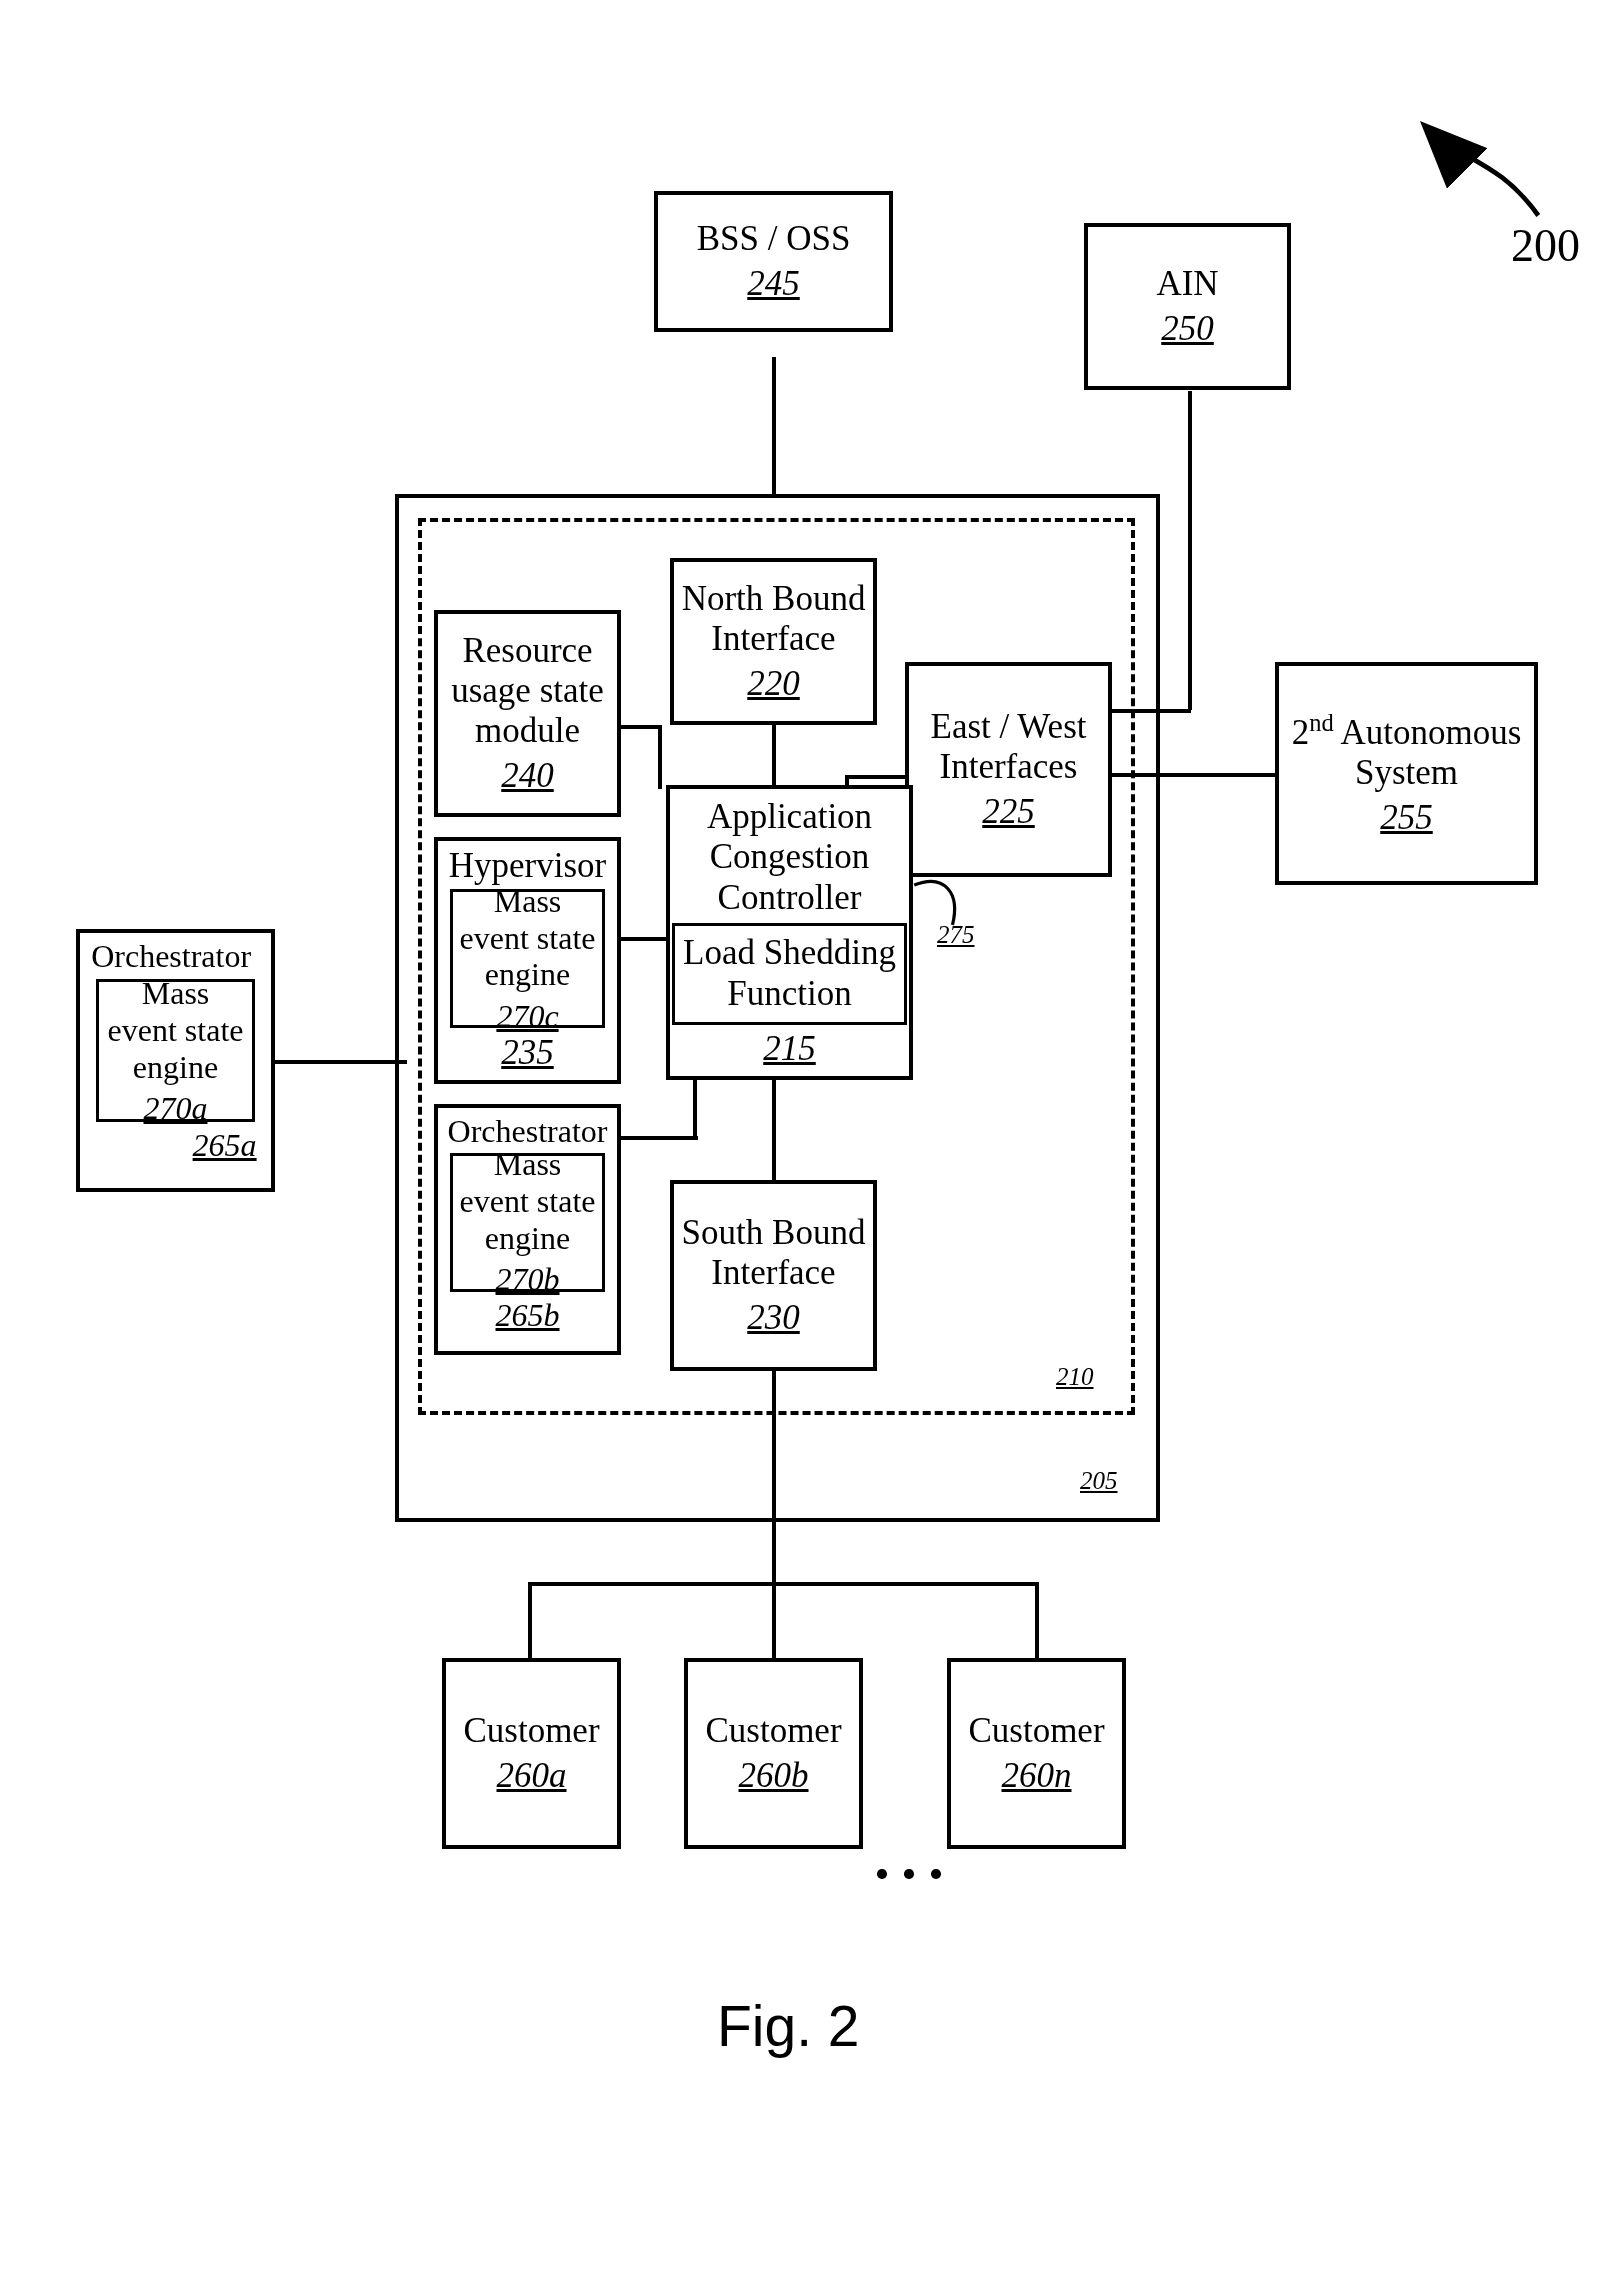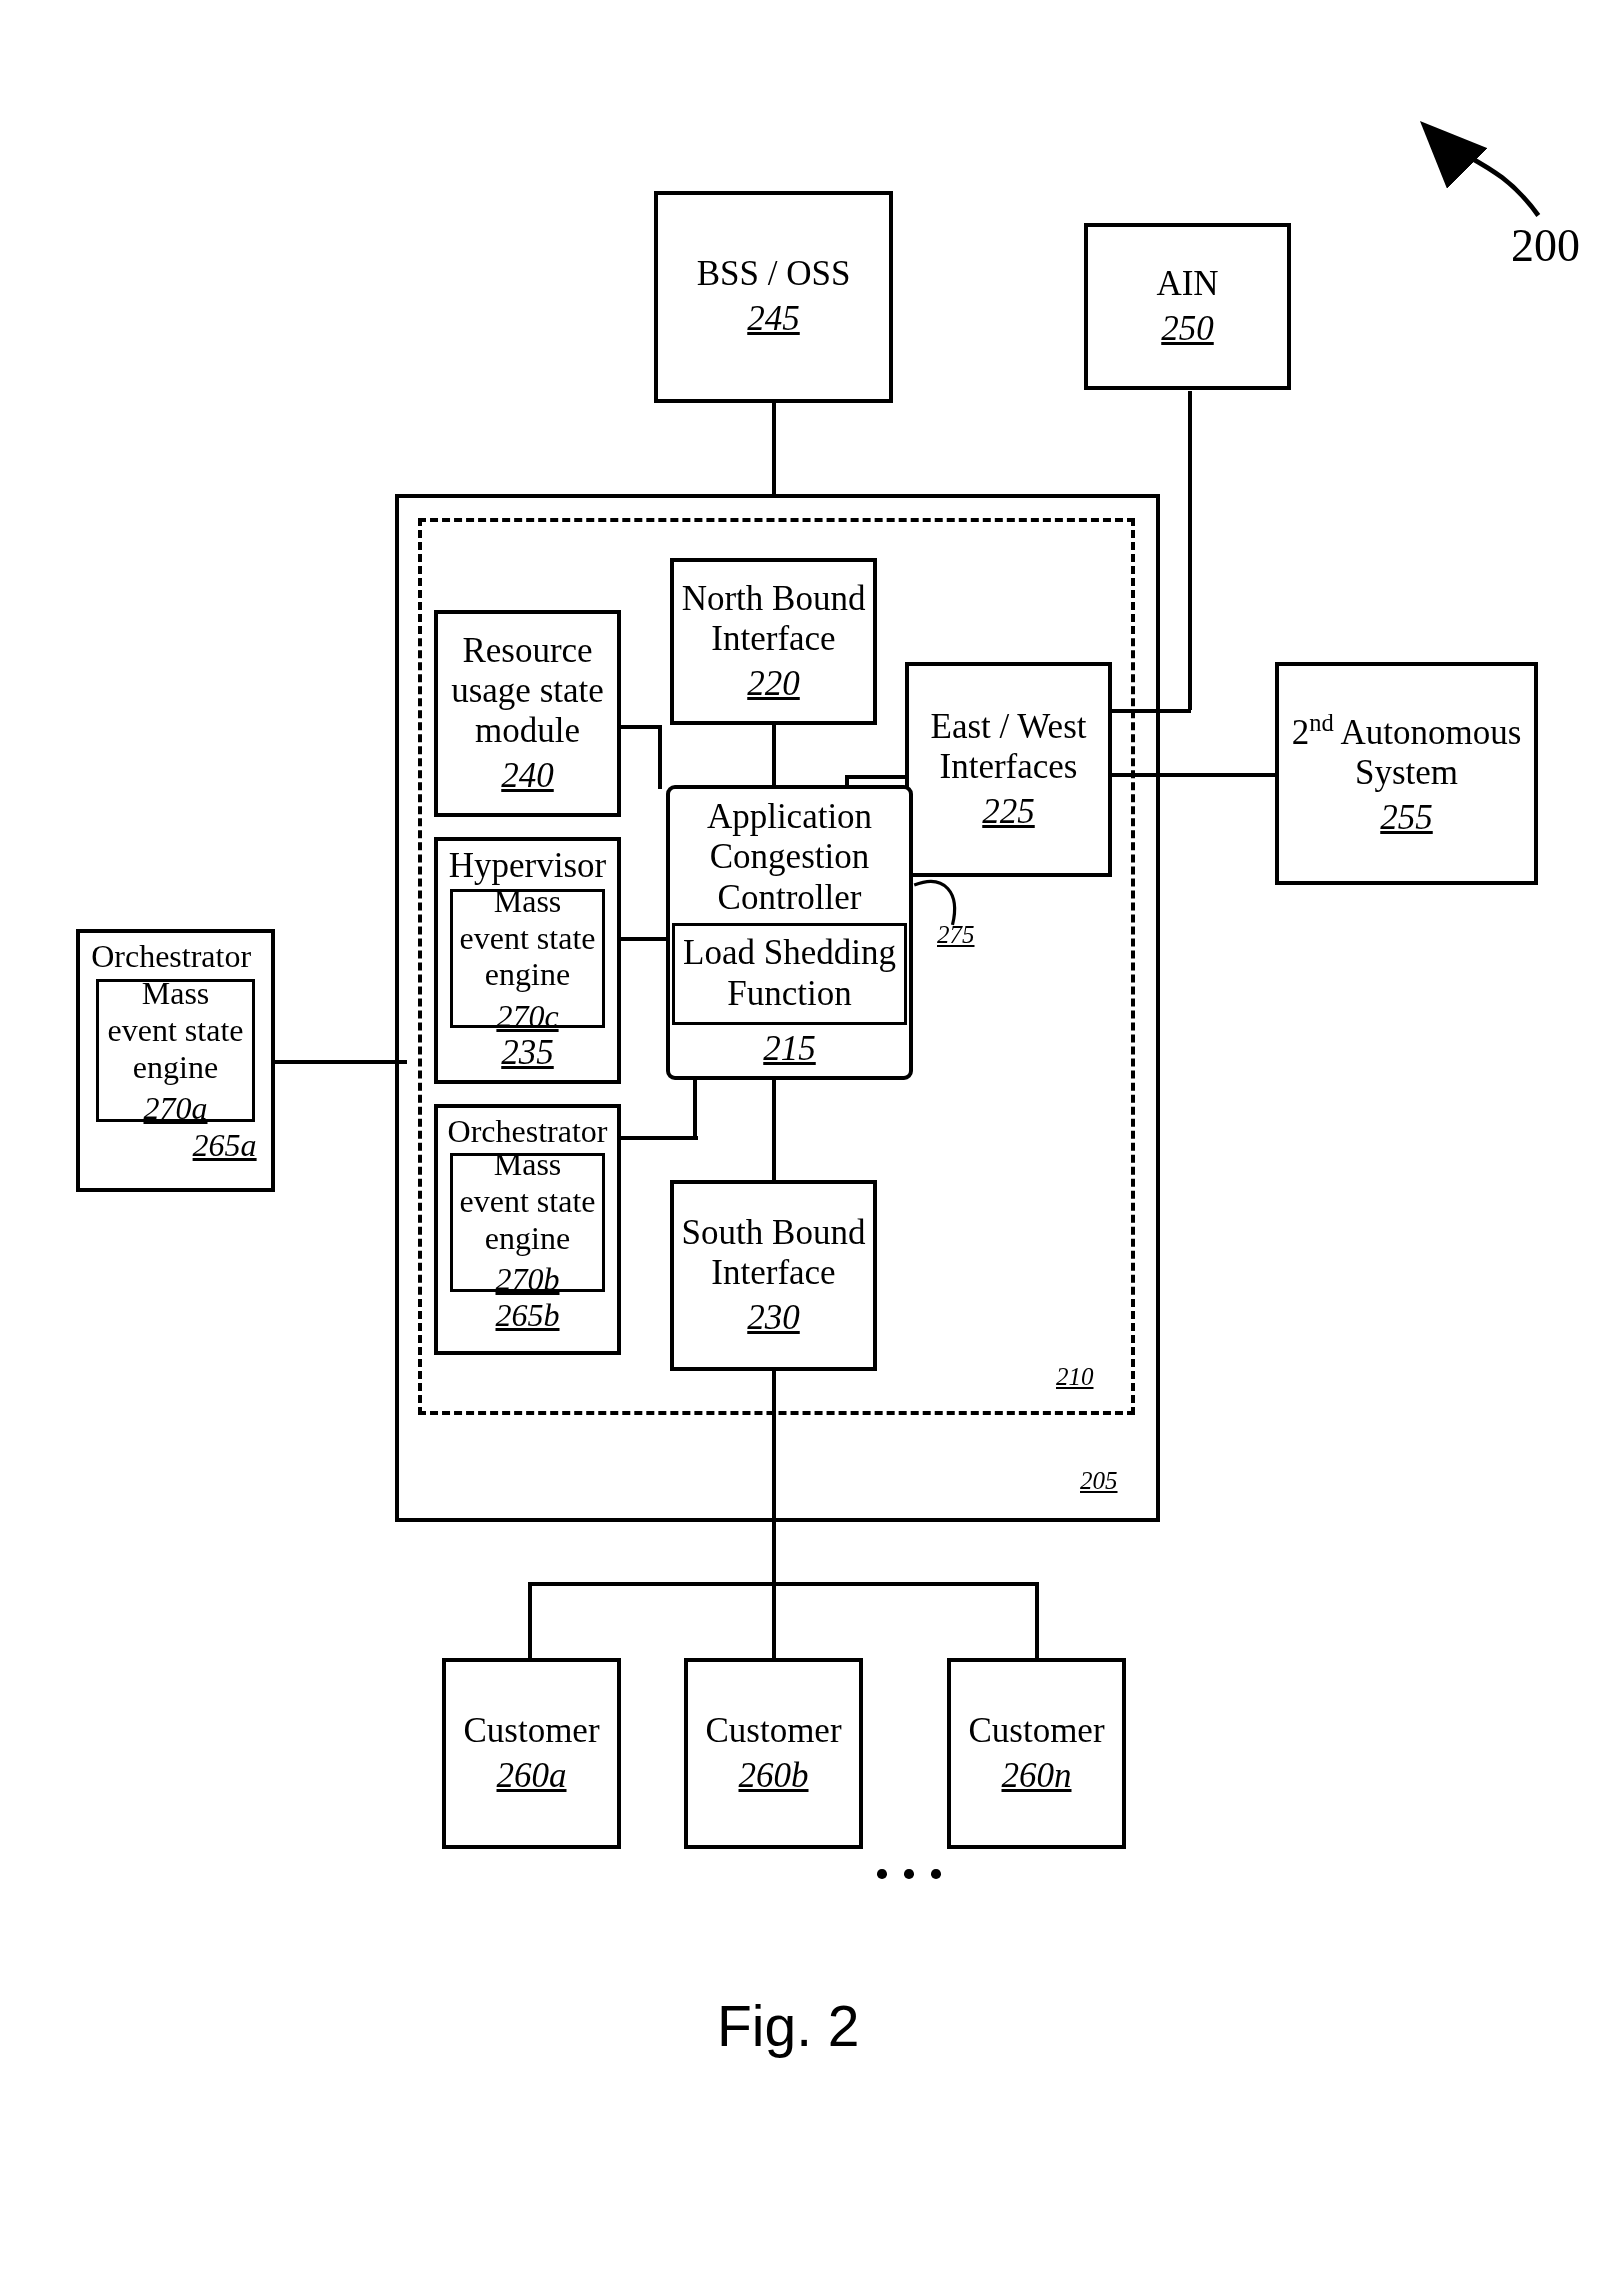--- a/index.html
+++ b/index.html
@@ -122,21 +122,21 @@
   <div class="hline" style="left:271px; top:1060px; width:136px;"></div>
 
   <div class="box nobg" style="left:395px; top:494px; width:765px; height:1028px; justify-content:flex-end; align-items:flex-end; padding:8px 16px;">
   </div>
 
   <div class="dashed-box" style="left:418px; top:518px; width:717px; height:897px;"></div>
 
   <div class="floating-ref" style="left:1056px; top:1363px;">210</div>
   <div class="floating-ref" style="left:1080px; top:1467px;">205</div>
 
-  <div class="box" style="left:654px; top:191px; width:239px; height:212px;">
+  <div class="box" style="left:654px; top:191px; width:239px; height:141px;">
     <div>BSS / OSS</div>
     <div class="ref">245</div>
   </div>
 
   <div class="box" style="left:1084px; top:223px; width:207px; height:167px;">
     <div>AIN</div>
     <div class="ref">250</div>
   </div>
 
   <div class="box" style="left:1275px; top:662px; width:263px; height:223px;justify-content:center;">
@@ -149,21 +149,21 @@
   <div class="box" style="left:670px; top:558px; width:207px; height:167px;">
     <div>North Bound Interface</div>
     <div class="ref">220</div>
   </div>
 
   <div class="box" style="left:905px; top:662px; width:207px; height:215px;">
     <div>East / West Interfaces</div>
     <div class="ref">225</div>
   </div>
 
-  <div class="box" style="left:666px; top:785px; width:247px; height:295px; justify-content:flex-start; padding-top:8px;border-radius:9px;">
+  <div class="box" style="left:666px; top:785px; width:247px; height:295px; justify-content:flex-start; padding-top:8px;">
     <div style="margin-bottom:4.8px;">Application Congestion Controller</div>
     <div class="box" style="position:relative; left:auto; top:auto; width:235px; height:124px; border-width:3.2px;">
       <div>Load Shedding Function</div>
     </div>
     <div class="ref">215</div>
   </div>
 
   <svg class="overlay" viewBox="0 0 2035 2851" width="1622" height="2273">
     <path d="M 1147 1110 C 1185 1095, 1205 1120, 1195 1160" stroke="#000" stroke-width="4" fill="none"></path>
   </svg>

